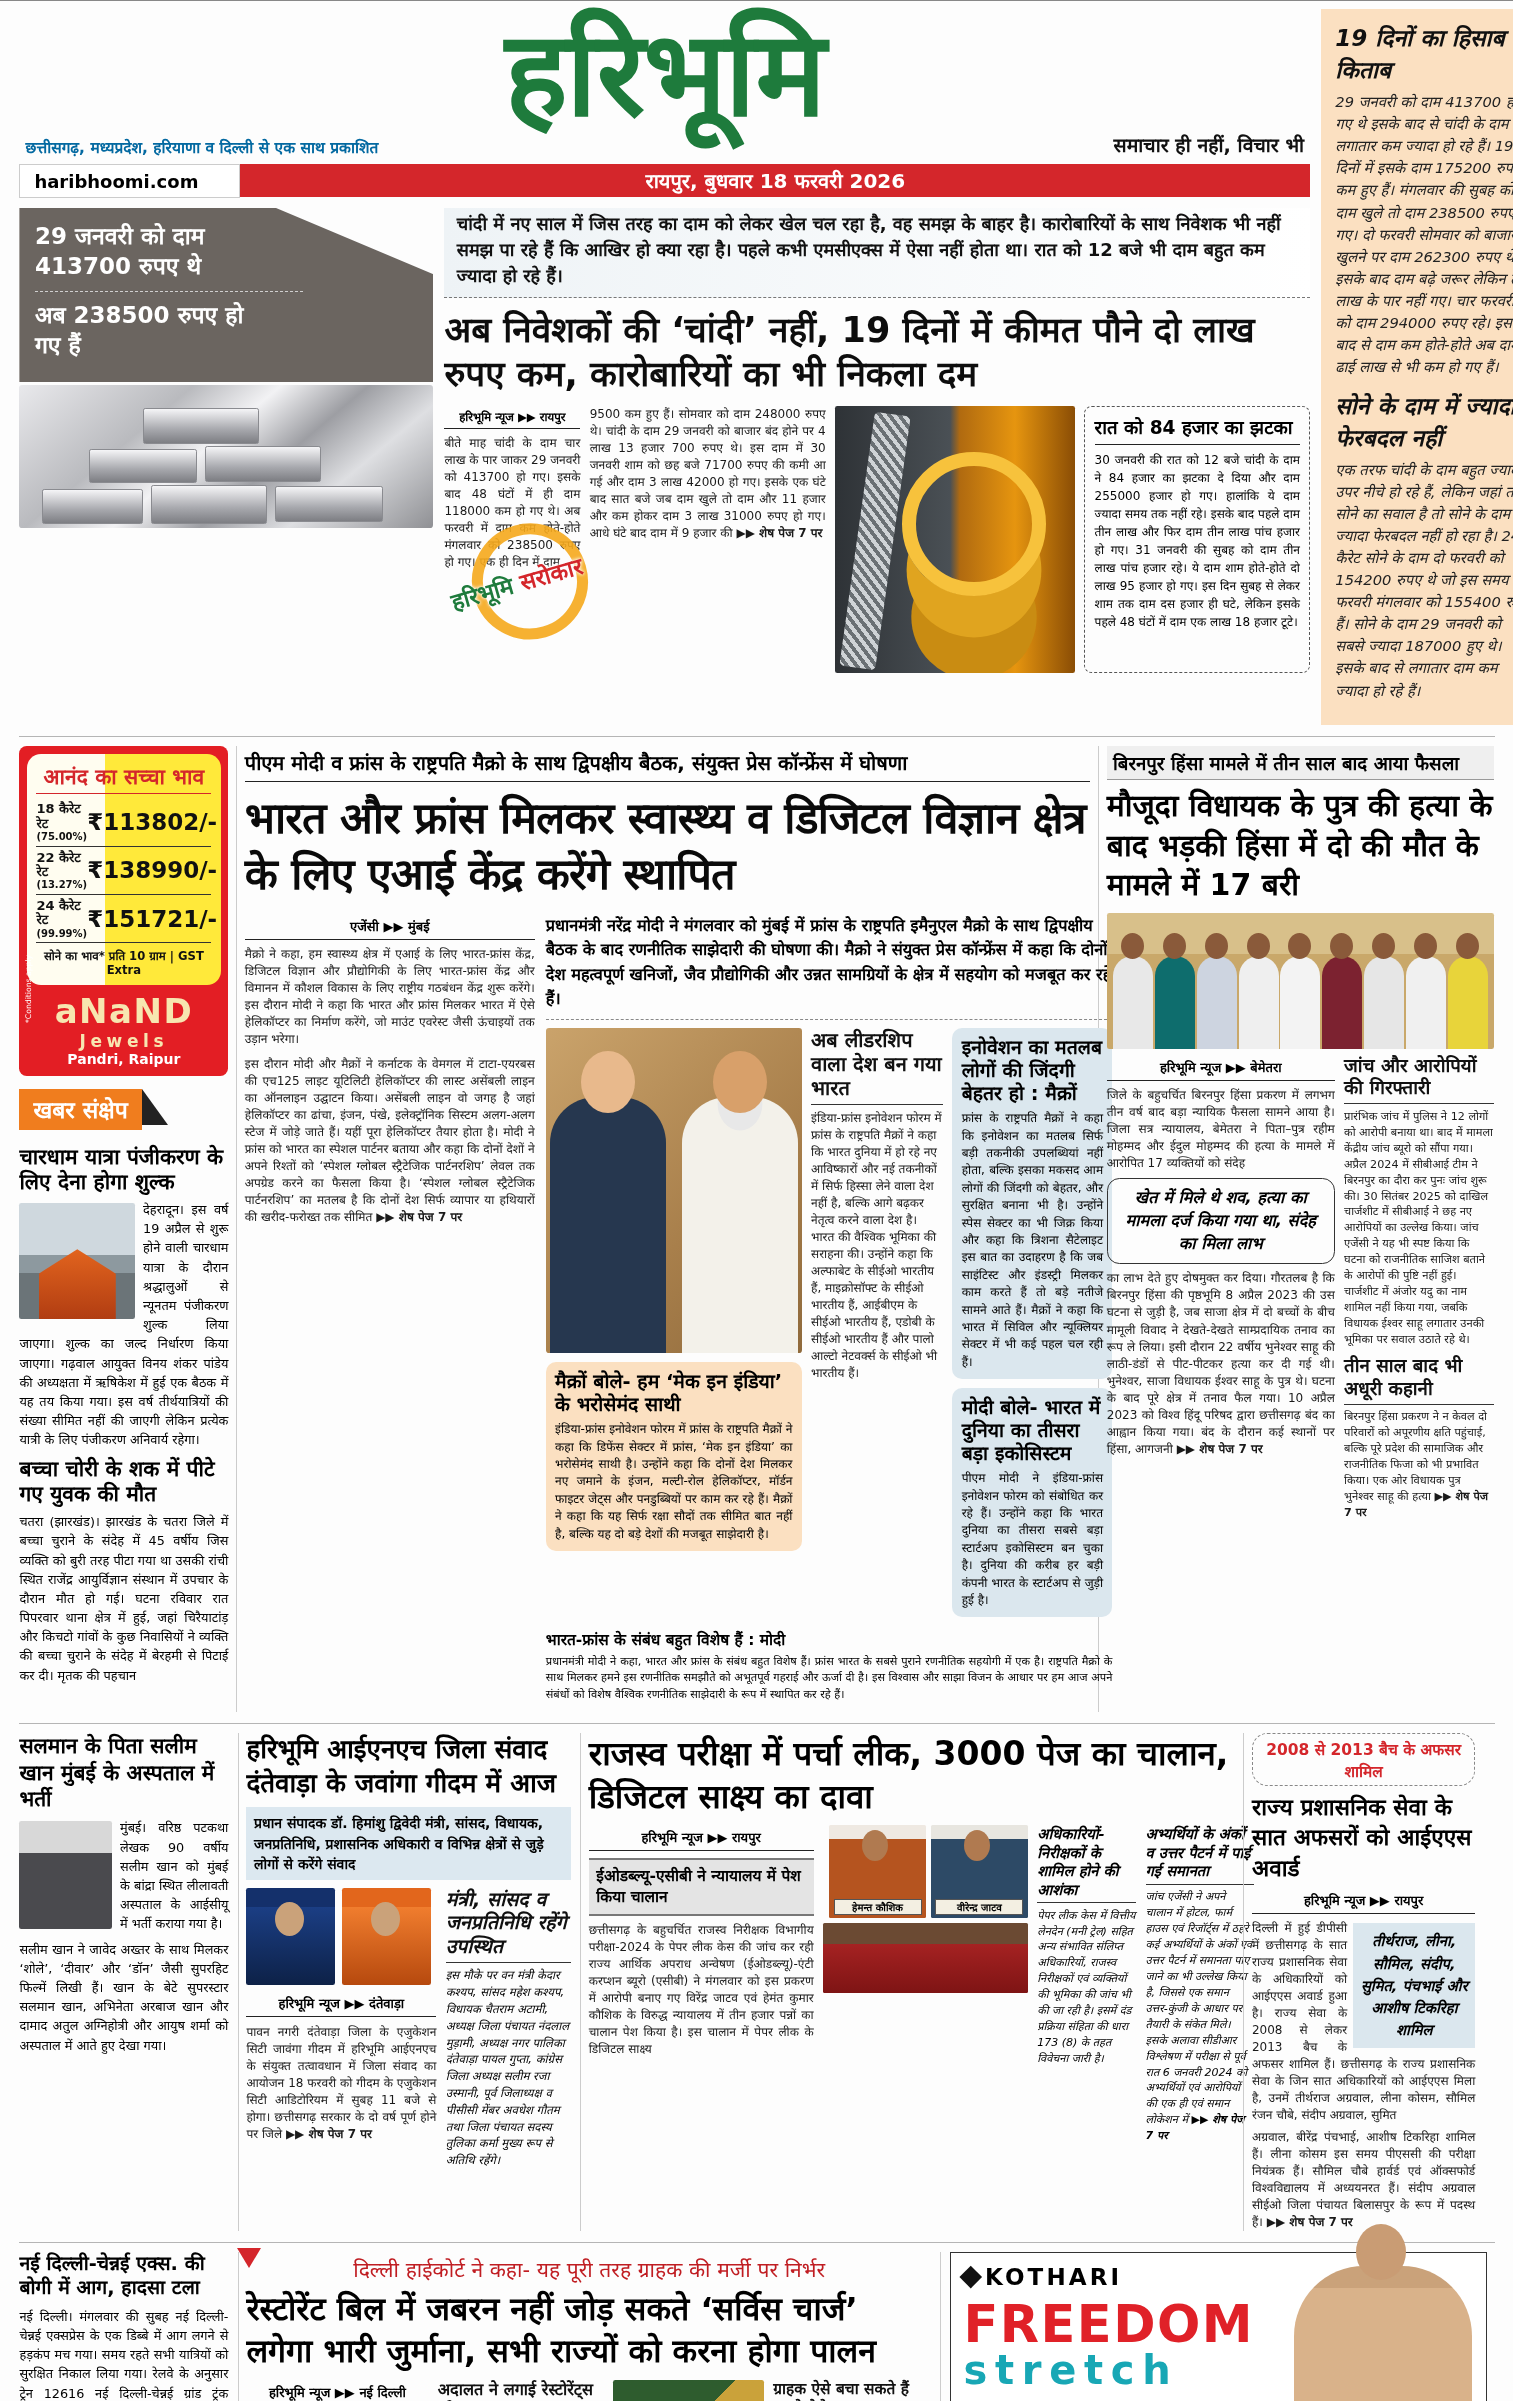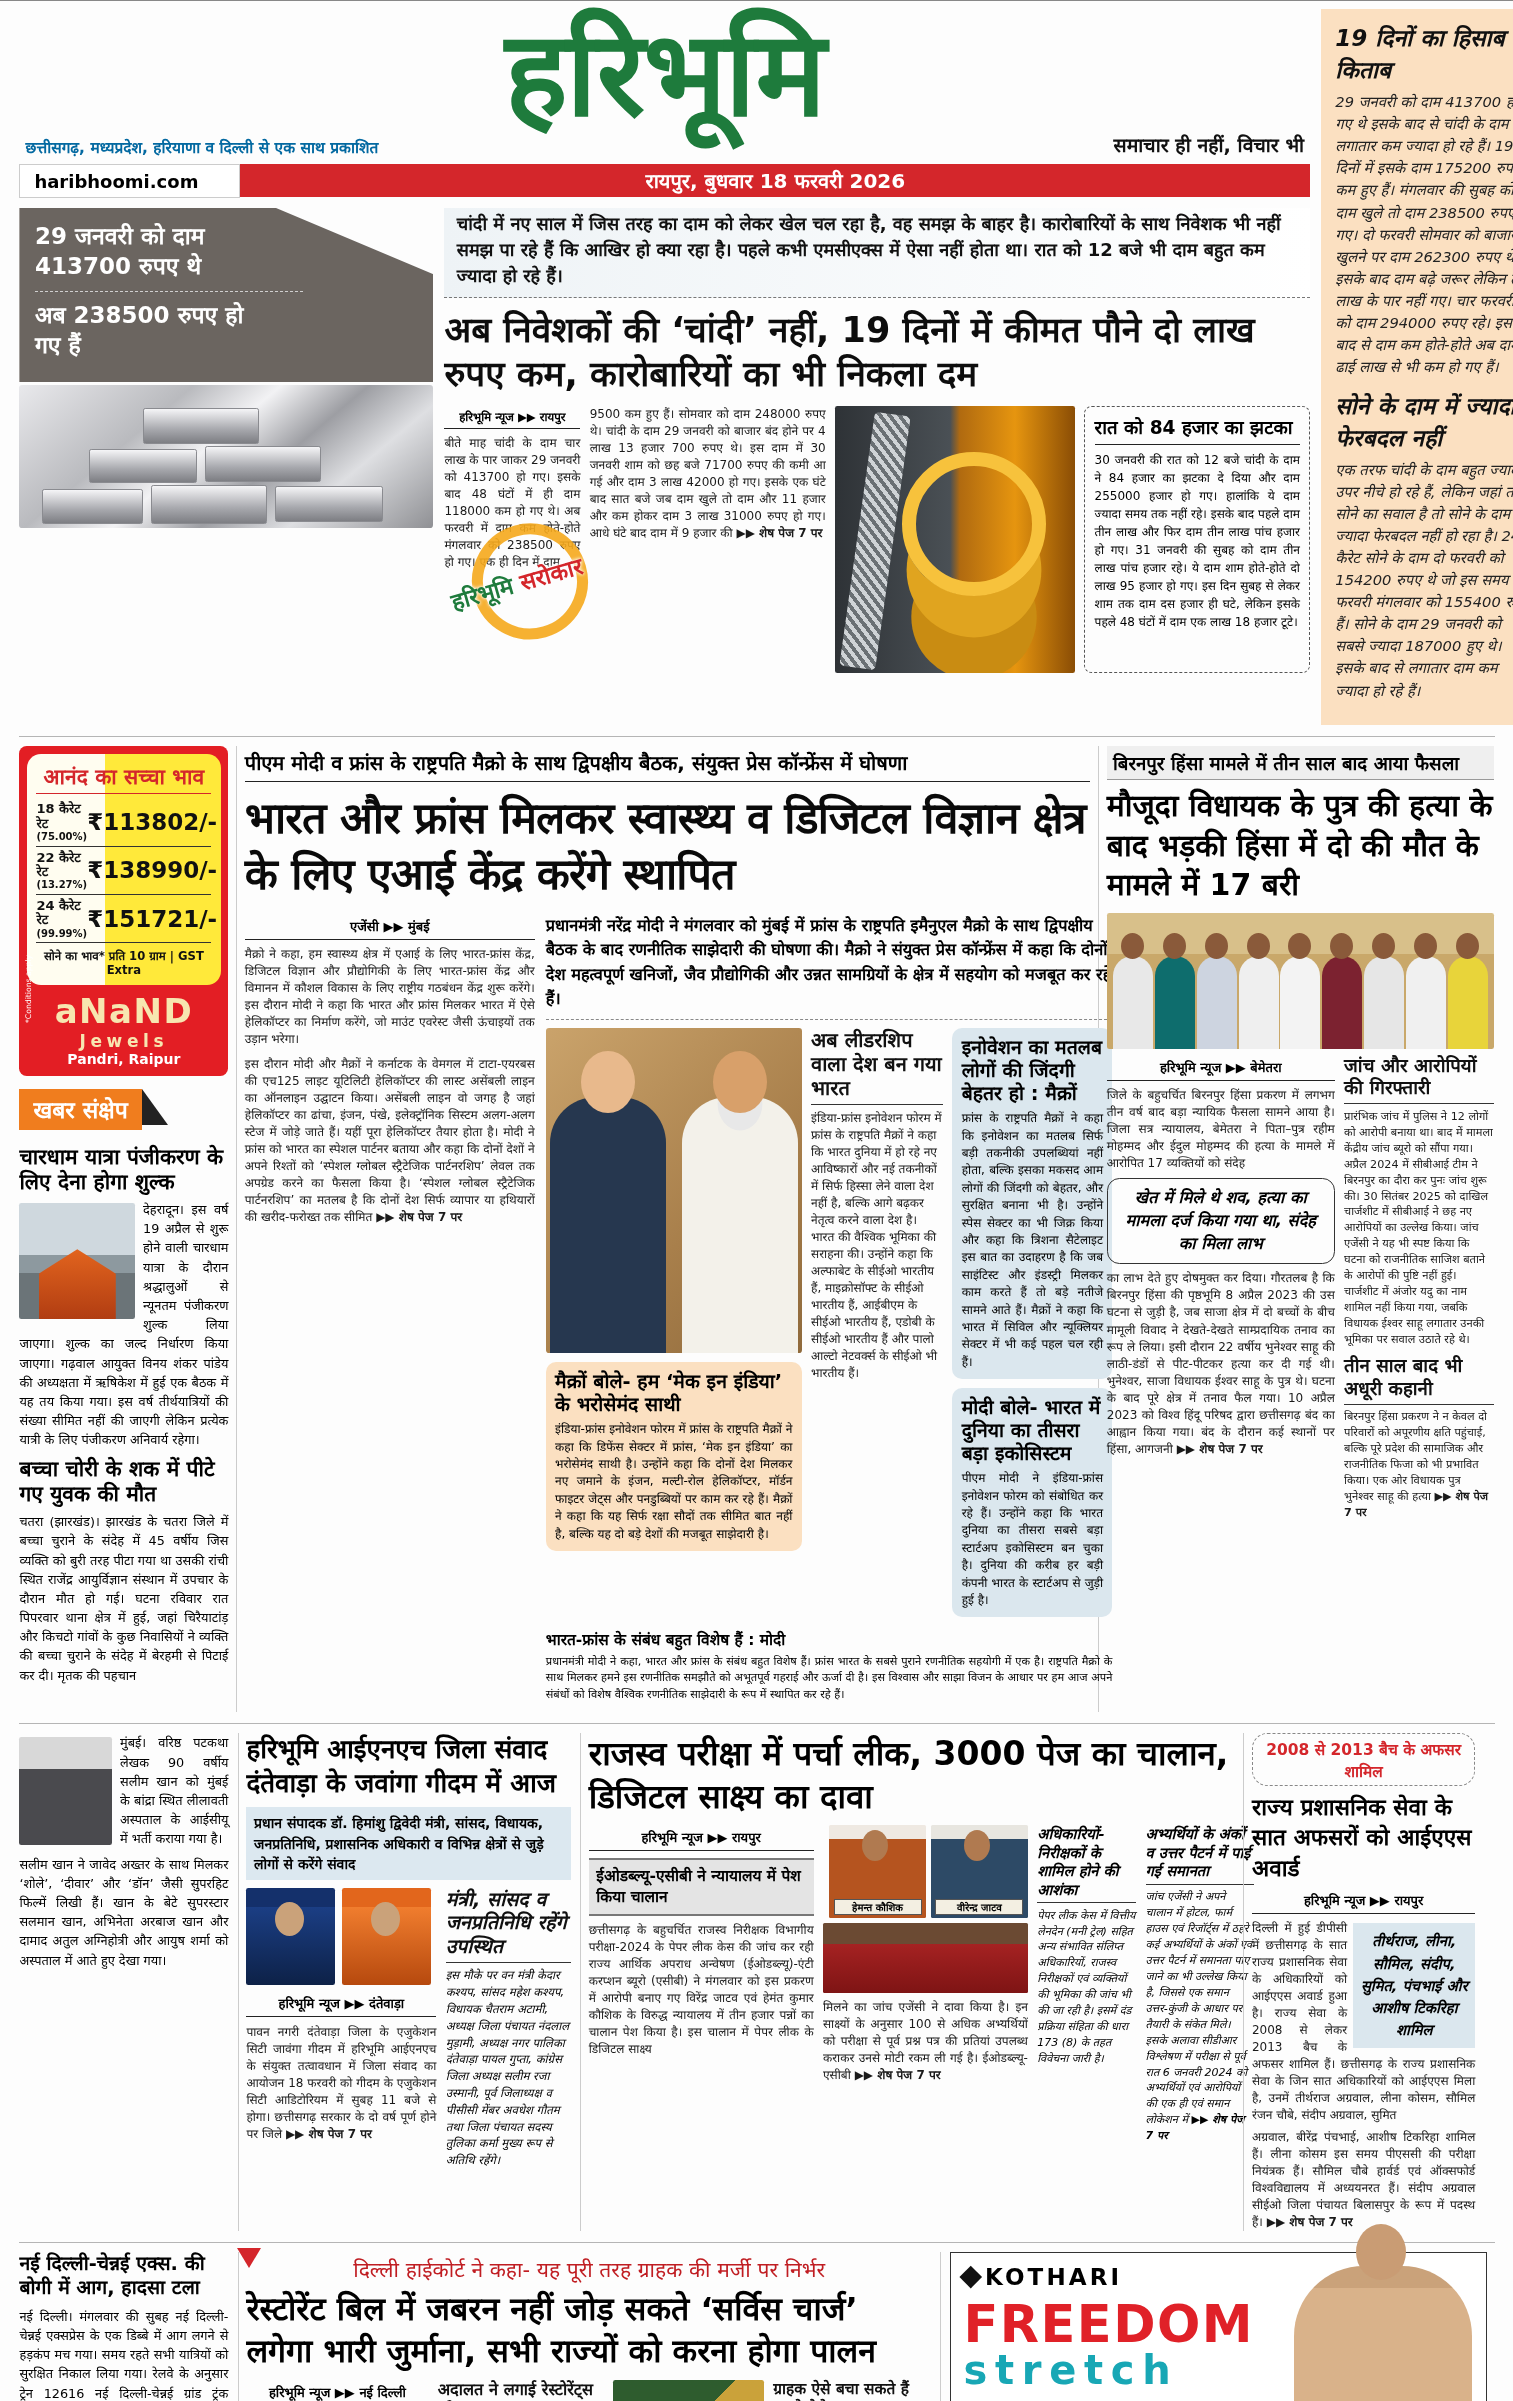--- a/index.html
+++ b/index.html
@@ -364,20 +364,21 @@
           <p class="body-txt" style="font-size:11.2px;"><span>बिरनपुर हिंसा प्रकरण ने न केवल दो परिवारों को अपूरणीय क्षति पहुंचाई, बल्कि पूरे प्रदेश की सामाजिक और राजनीतिक फिजा को भी प्रभावित किया। एक ओर विधायक पुत्र भुनेश्वर साहू की हत्या</span> <span class="jump">▶▶ शेष पेज 7 पर</span></p>
         </div>
       </div>
     </div>
   </div>
 
   <div class="rule"></div>
 
   <div class="band3">
     <div class="b3-c1">
+      <h3 class="rail-story" style="font-size:21px;font-weight:800;line-height:1.25;margin-bottom:6.2px;">सलमान के पिता सलीम खान मुंबई के अस्पताल में भर्ती</h3>
       <div class="salim-photo"></div>
       <p class="brief-body justify" style="margin-bottom:6.2px;">मुंबई। वरिष्ठ पटकथा लेखक 90 वर्षीय सलीम खान को मुंबई के बांद्रा स्थित लीलावती अस्पताल के आईसीयू में भर्ती कराया गया है।</p>
       <p class="brief-body justify">सलीम खान ने जावेद अख्तर के साथ मिलकर ‘शोले’, ‘दीवार’ और ‘डॉन’ जैसी सुपरहिट फिल्में लिखी हैं। खान के बेटे सुपरस्टार सलमान खान, अभिनेता अरबाज खान और दामाद अतुल अग्निहोत्री और आयुष शर्मा को अस्पताल में आते हुए देखा गया।</p>
     </div>
 
     <div class="b3-c2">
       <h2 class="dant-headline">हरिभूमि आईएनएच जिला संवाद दंतेवाड़ा के जवांगा गीदम में आज</h2>
       <div class="deck">प्रधान संपादक डॉ. हिमांशु द्विवेदी मंत्री, सांसद, विधायक, जनप्रतिनिधि, प्रशासनिक अधिकारी व विभिन्न क्षेत्रों से जुड़े लोगों से करेंगे संवाद</div>
       <div class="dant-flex">
         <div class="dant-left">
@@ -406,21 +407,20 @@
         <div class="raj-cB">
           <div class="mugshots">
             <div class="mug mugA">
                 <div class="mug-name">हेमन्त कौशिक</div>
               </div>
             <div class="mug mugB">
                 <div class="mug-name">वीरेन्द्र जाटव</div>
               </div>
           </div>
           <div class="bags"></div>
-          <p class="body-txt justify"><span>मिलने का जांच एजेंसी ने दावा किया है। इन साक्ष्यों के अनुसार 100 से अधिक अभ्यर्थियों को परीक्षा से पूर्व प्रश्न पत्र की प्रतियां उपलब्ध कराकर उनसे मोटी रकम ली गई है। ईओडब्ल्यू-एसीबी</span> <span class="jump">▶▶ शेष पेज 7 पर</span></p>
         </div>
         <div class="raj-cC">
           <div class="small-sub">अधिकारियों-निरीक्षकों के शामिल होने की आशंका</div>
           <p class="small-txt">पेपर लीक केस में वित्तीय लेनदेन (मनी ट्रेल) सहित अन्य संभावित संलिप्त अधिकारियों, राजस्व निरीक्षकों एवं व्यक्तियों की भूमिका की जांच भी की जा रही है। इसमें दंड प्रक्रिया संहिता की धारा 173 (8) के तहत विवेचना जारी है।</p>
         </div>
         <div class="raj-cD">
           <div class="small-sub">अभ्यर्थियों के अंकों व उत्तर पैटर्न में पाई गई समानता</div>
           <p class="small-txt"><span>जांच एजेंसी ने अपने चालान में होटल, फार्म हाउस एवं रिजॉर्ट्स में ठहरे कई अभ्यर्थियों के अंकों एवं उत्तर पैटर्न में समानता पाए जाने का भी उल्लेख किया है, जिससे एक समान उत्तर-कुंजी के आधार पर तैयारी के संकेत मिले। इसके अलावा सीडीआर विश्लेषण में परीक्षा से पूर्व रात 6 जनवरी 2024 को अभ्यर्थियों एवं आरोपियों की एक ही एवं समान लोकेशन में</span> <span class="jump">▶▶ शेष पेज 7 पर</span></p>
         </div>
       </div>

